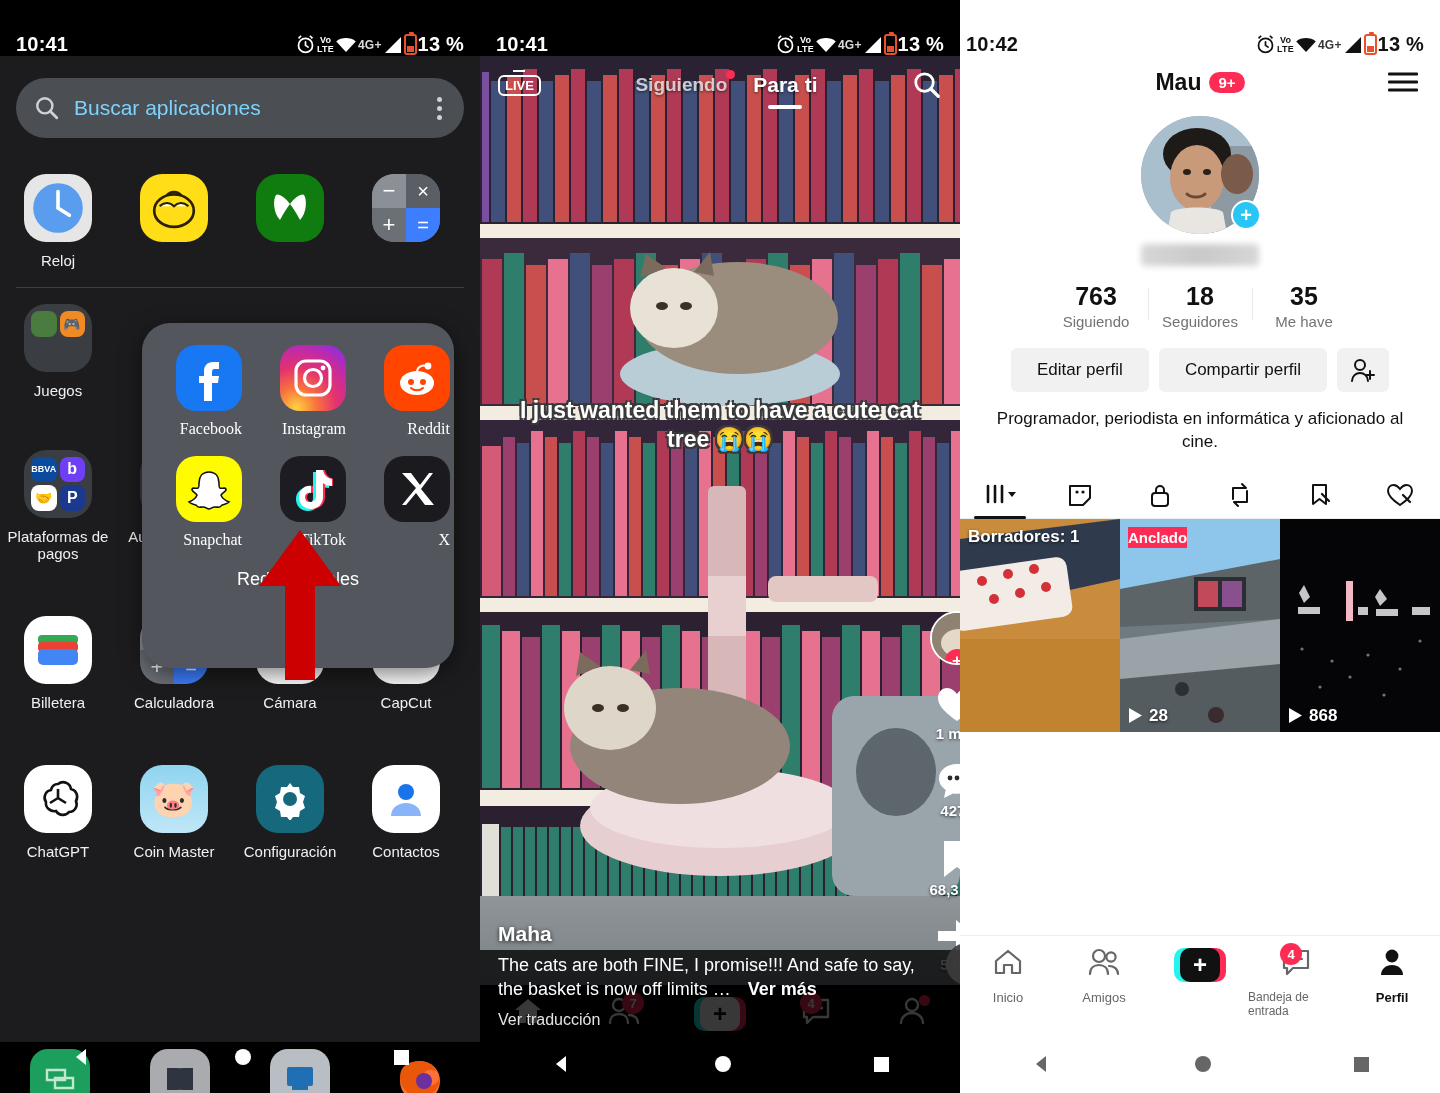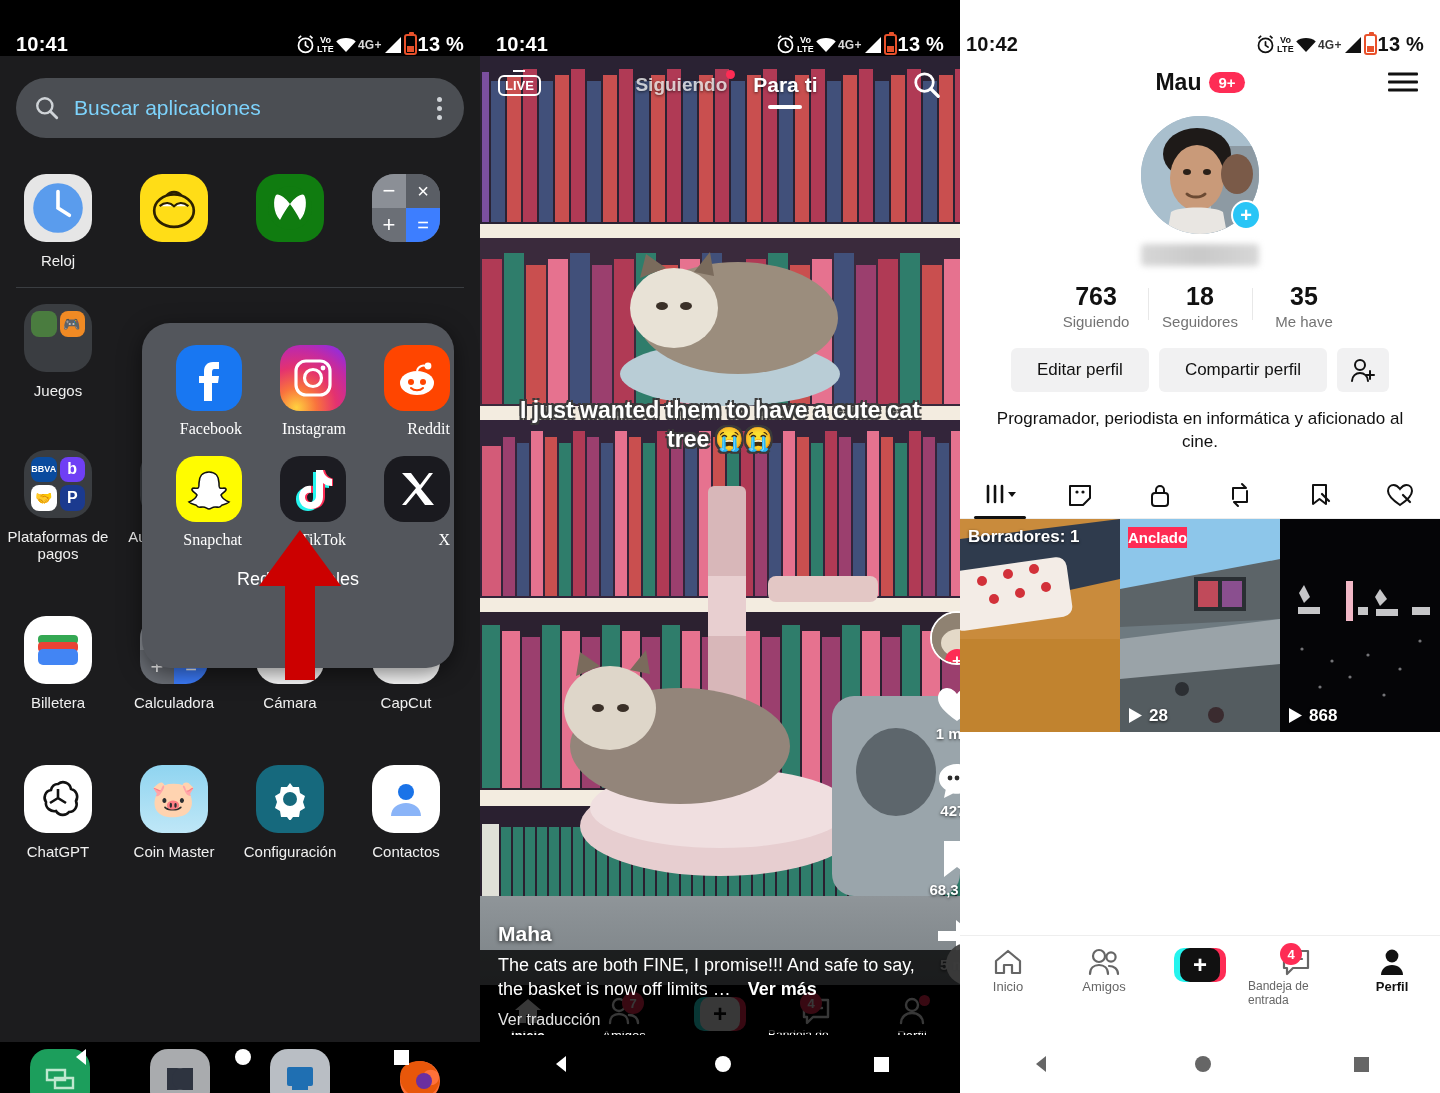--- a/index.html
+++ b/index.html
@@ -96,21 +96,21 @@
   .vid-meta { position:absolute; left:0; bottom:0; width:480px; z-index:6; padding:0 0 8px 0;}
   .vm-author{ color:#fff;font-size:21px;font-weight:bold; padding:0 18px 4px 18px; text-shadow:0 1px 4px rgba(0,0,0,.8);}
   .vm-desc{ color:#fff;font-size:18px;line-height:1.3; padding:4px 18px 0 18px; background:rgba(0,0,0,.78); }
   .vm-more{ font-weight:bold; margin-left:12px; }
   .vm-trans{ color:#e3e3e3;font-size:16px;padding:10px 18px 4px 18px; background:rgba(0,0,0,.78);}
   .close-chip{position:absolute;right:12px;bottom:56px;width:42px;height:42px;border-radius:50%;background:rgba(60,60,60,.92);color:#fff;display:flex;align-items:center;justify-content:center;font-size:22px;z-index:8;}
 
   .tt-nav { position:absolute; bottom:0; left:0; width:480px; height:108px; background:#000; display:flex; align-items:flex-start; padding-top:12px;}
   .tt-nav.light{ background:#fff; border-top:1px solid #eee;}
   .navitem{ flex:1; display:flex; flex-direction:column; align-items:center; position:relative;}
-  .navlabel{ font-size:13px; margin-top:3px; }
+  .navlabel{ font-size:13px; margin-top:14px; }
   .tt-nav.darkn .navlabel{color:#fff;}
   .tt-nav.light .navlabel{color:#666;}
   .tt-nav.light .navlabel.on{color:#111;font-weight:bold;}
   .badge{ position:absolute; top:-5px; right:28px; background:#fe2c55; color:#fff; border-radius:11px; min-width:22px;height:22px;font-size:13px;font-weight:bold;display:flex;align-items:center;justify-content:center;padding:0 5px;}
   .dotbadge{position:absolute;top:-2px;right:30px;width:11px;height:11px;border-radius:50%;background:#fe2c55;}
   .plusbtn{ width:52px;height:34px;border-radius:10px;position:relative;display:flex;align-items:center;justify-content:center;}
   .plusbtn .l{position:absolute;left:0;top:0;width:40px;height:34px;background:#25f4ee;border-radius:10px;}
   .plusbtn .r{position:absolute;right:0;top:0;width:40px;height:34px;background:#fe2c55;border-radius:10px;}
   .plusbtn .c{position:absolute;left:6px;top:0;width:40px;height:34px;border-radius:10px;display:flex;align-items:center;justify-content:center;font-size:24px;font-weight:bold;}
 

